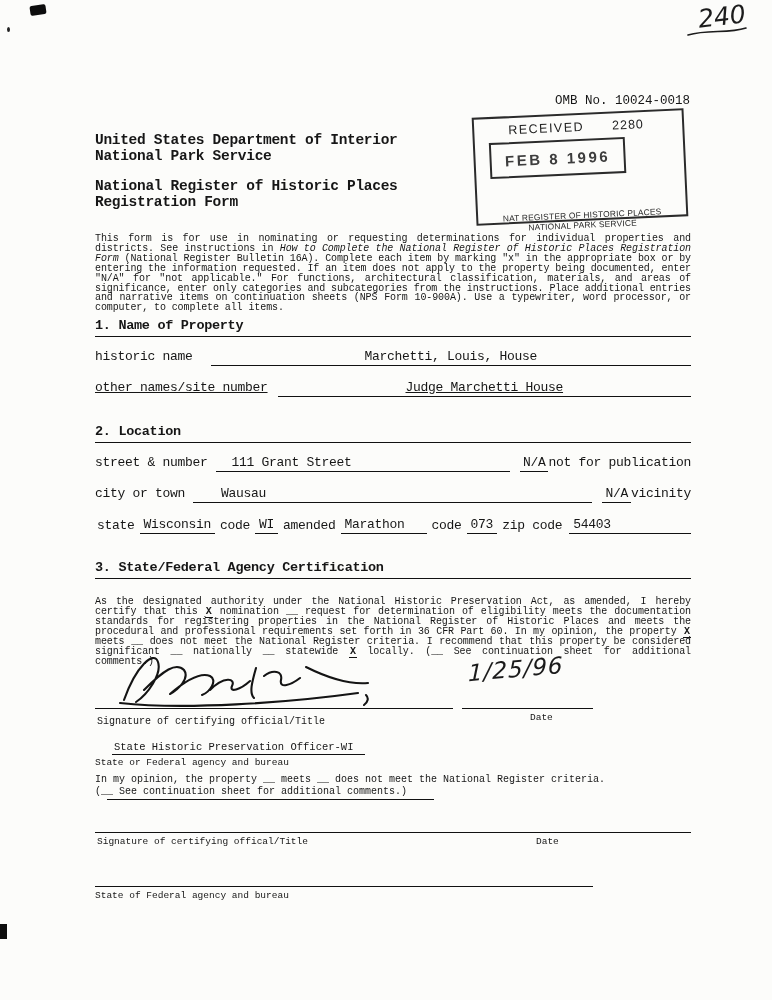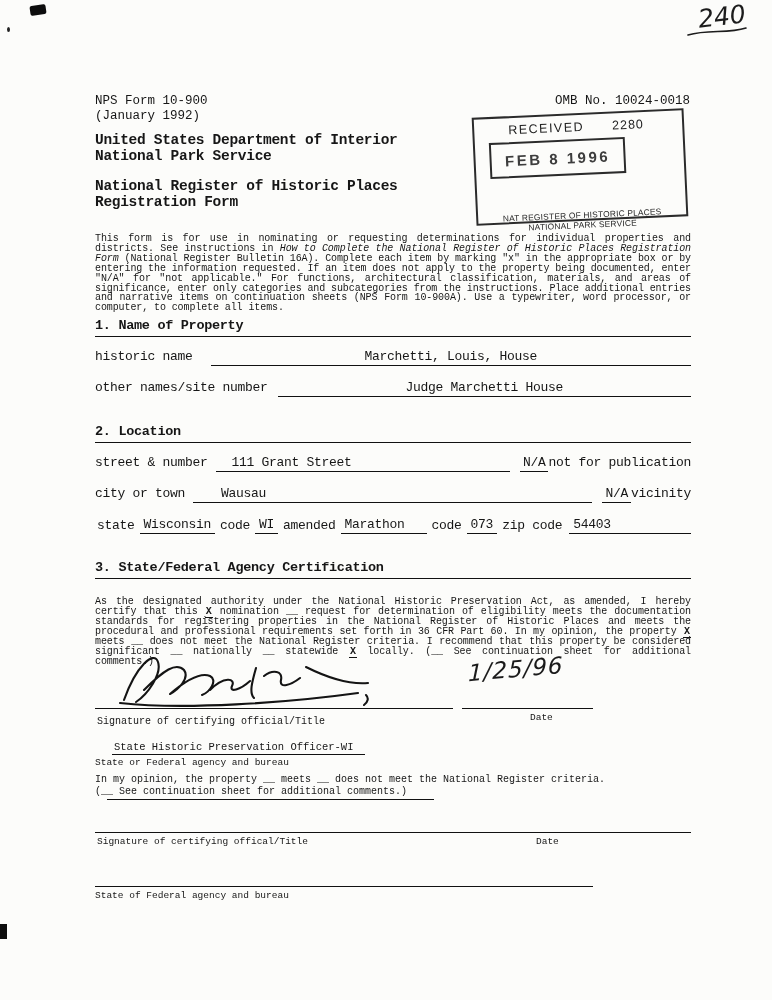--- a/index.html
+++ b/index.html
@@ -43,21 +43,21 @@
   #certp { left:95px; top:587px; width:596px; font-size:10px; line-height:10px; text-align:justify; letter-spacing:-0.1px; }
   .xmark { border-bottom:1.2px solid #111; padding:0 1px; font-weight:bold; }
 
   
   .sech { left:95px; width:596px; font-size:13.5px; font-weight:bold; letter-spacing:-0.3px;
     border-bottom:1.6px solid #111; padding-bottom:3px; }
   #sec1h { top:318px; } #sec2h { top:424px; } #sec3h { top:560px; }
 
   
   .frow { left:95px; width:596px; display:flex; align-items:baseline; font-size:13px; letter-spacing:-0.3px; }
-  #row-historic { top:349px;gap:8px; } #row-other { top:380px; }
+  #row-historic { top:349px;gap:8px; } #row-other { top:380px;text-decoration:underline; }
   #row-street { top:455px; } #row-city { top:486px; } #row-state { top:517px;align-items:center; }
   .ul { border-bottom:1.4px solid #111; padding-bottom:1px; }
   .grow { flex:1; }
   .vcenter { text-align:center; margin-left:10px; }
   .vleft1 { margin-left:8px; padding-left:16px; }
   .vleft2 { margin-left:8px; padding-left:28px; }
   .na { margin-left:10px; padding:0 3px 1px 3px; }
   .tail { margin-left:0; white-space:nowrap; }
   .sv { padding:0 4px 1px 4px; margin:0 3px; white-space:nowrap; }
   .sv-wide { padding-right:22px; }
@@ -90,24 +90,20 @@
 
   <div class="abs" id="mark-topleft"></div>
   <div class="abs" id="mark-dot"></div>
   <div class="abs" id="mark-bottomleft"></div>
 
   <div class="abs" id="hw240">240</div>
   <svg class="abs" id="hw240-swash" width="64" height="12">
     <path d="M2,9 C22,3 42,8 60,2" stroke="#1c1c1c" stroke-width="1.6" fill="none" stroke-linecap="round"></path>
   </svg>
 
-  <div class="abs" id="hdr-left">
-    <div>NPS Form 10-900</div>
-    <div>(January 1992)</div>
-  </div>
   <div class="abs" id="omb">OMB No. 10024-0018</div>
 
   <div class="abs" id="agency">
     <div>United States Department of Interior</div>
     <div>National Park Service</div>
   </div>
 
   <div class="abs" id="stamp">
     <div class="stamp-row1">
       <span>RECEIVED</span>

